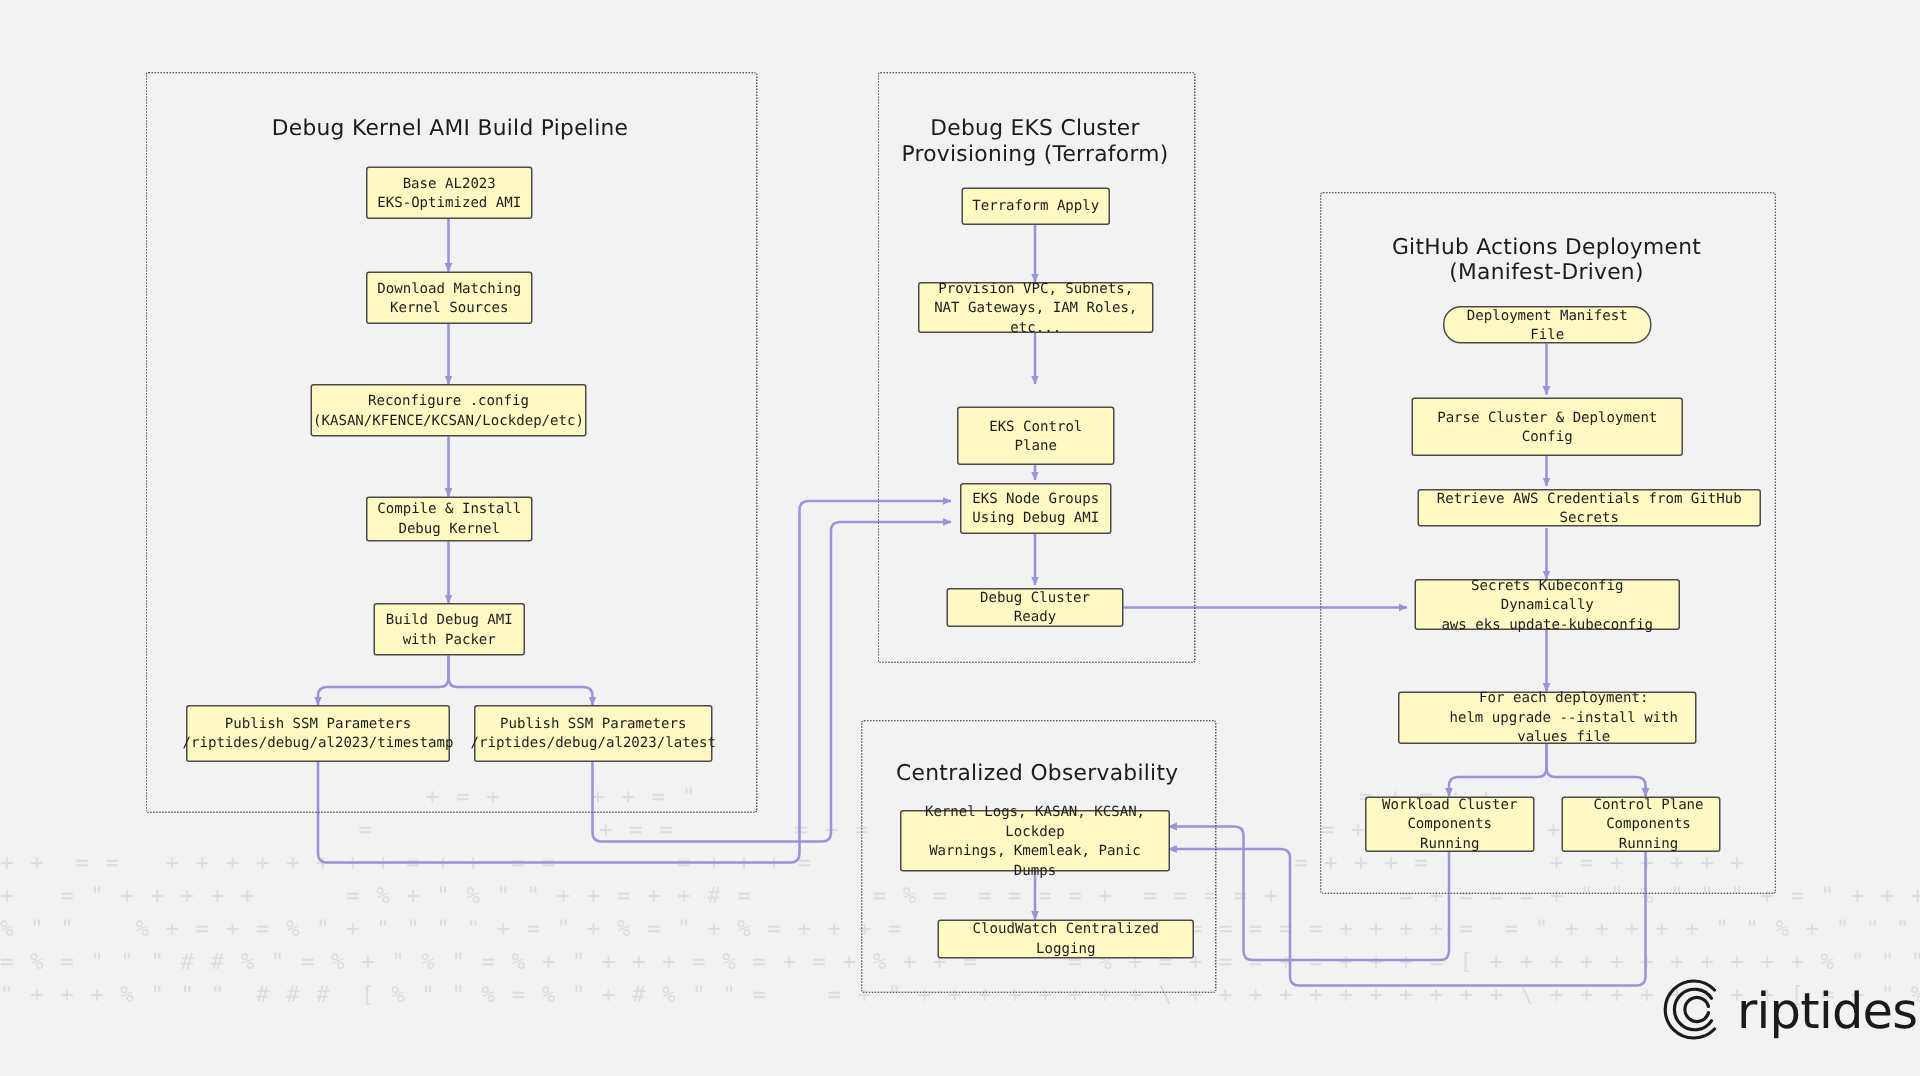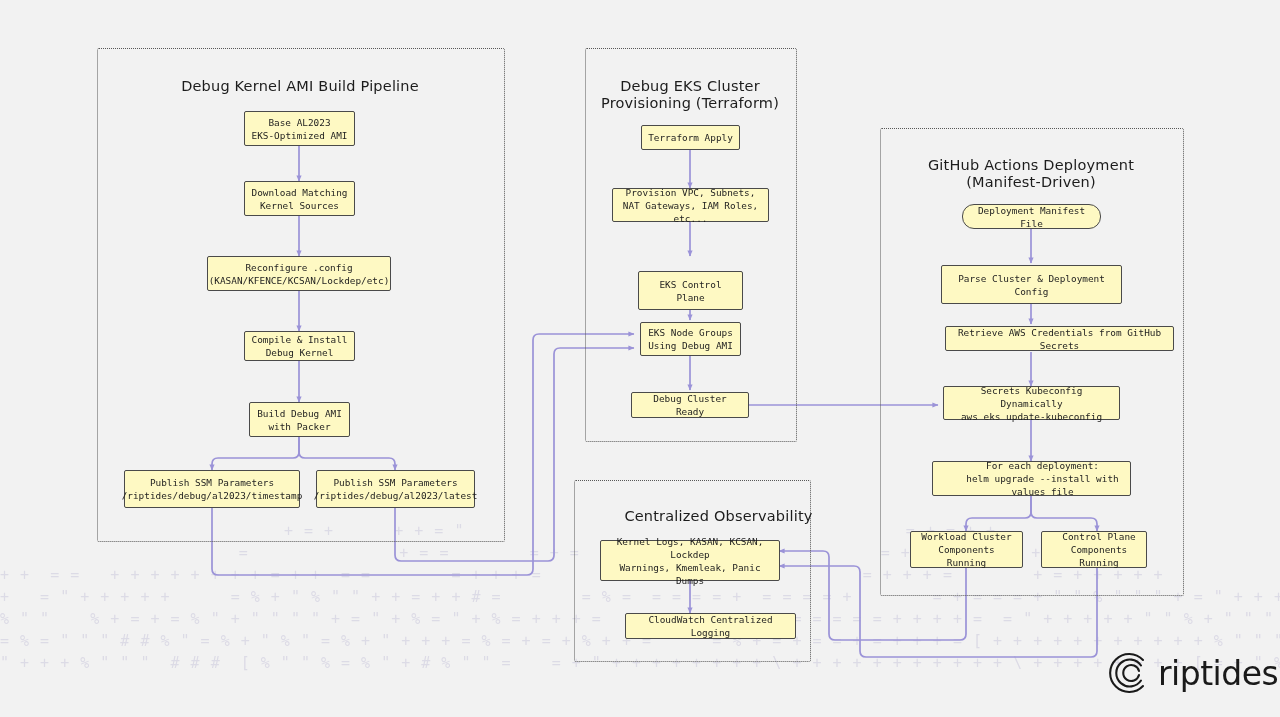--- a/index.html
+++ b/index.html
@@ -140,21 +140,21 @@
 
   <div class="panel" style="left:585px;top:48px;width:210px;height:392px;"></div>
   <div class="panel-title" style="left:585px;top:78px;width:210px;">Debug EKS Cluster
 Provisioning (Terraform)</div>
 
   <div class="panel" style="left:880px;top:128px;width:302px;height:466px;"></div>
   <div class="panel-title" style="left:880px;top:157px;width:302px;">GitHub Actions Deployment
 (Manifest-Driven)</div>
 
   <div class="panel" style="left:574px;top:480px;width:235px;height:180px;"></div>
-  <div class="panel-title" style="left:574px;top:508px;width:235px;padding-left:27px;">Centralized Observability</div>
+  <div class="panel-title" style="left:574px;top:508px;width:235px;">Centralized Observability</div>
 
   <div class="node" style="left:244px;top:111px;width:111px;height:35px;">Base AL2023
 EKS-Optimized AMI</div>
   <div class="node" style="left:244px;top:181px;width:111px;height:35px;">Download Matching
 Kernel Sources</div>
   <div class="node" style="left:207px;top:256px;width:184px;height:35px;">Reconfigure .config
 (KASAN/KFENCE/KCSAN/Lockdep/etc)</div>
   <div class="node" style="left:244px;top:331px;width:111px;height:30px;">Compile &amp; Install
 Debug Kernel</div>
   <div class="node" style="left:249px;top:402px;width:101px;height:35px;">Build Debug AMI

